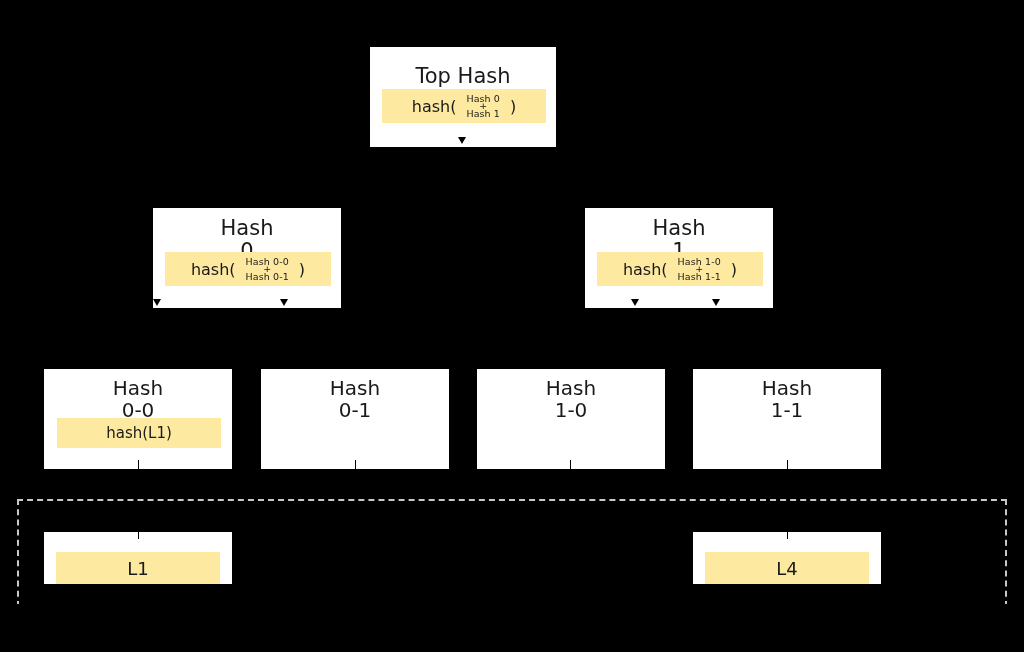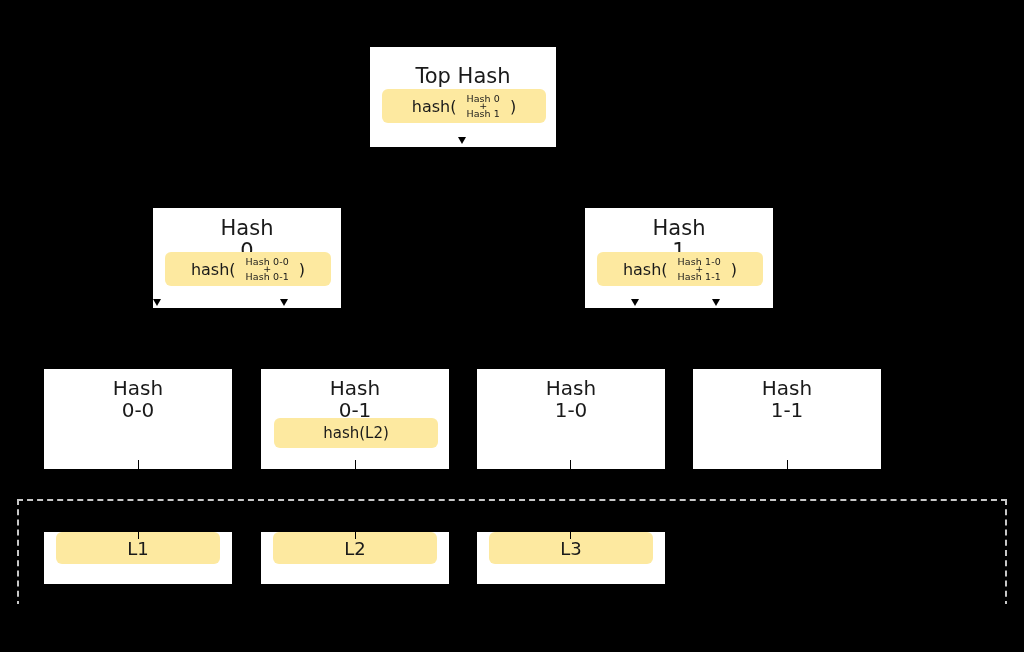--- a/index.html
+++ b/index.html
@@ -37,21 +37,20 @@
     font-weight: 400;
   }
   .hashbar {
     background: #fde9a0;
     color: #1a1a1a;
     display: flex;
     align-items: center;
     justify-content: center;
     box-sizing: border-box;
     white-space: nowrap;
-    border-radius: 6px;
   }
 
   
   .node.top {
     left: 369px;
     top: 46px;
     width: 188px;
     height: 102px;
   }
   .node.top .node-title {
@@ -109,21 +108,21 @@
     width: 164px;
     height: 30px;
     font-size: 15px;
   }
 
   
   .node.datablock {
     top: 531px;
     width: 190px;
     height: 54px;
-    justify-content: flex-start;
+    justify-content: flex-end;
   }
   .node.datablock .hashbar {
     width: 164px;
     height: 32px;
     font-size: 18px;
   }
 
   
   .col0 { left: 43px; }
   .col1 { left: 260px; }
@@ -258,52 +257,49 @@
       </span>
       <span class="fn-close">)</span>
     </div>
   </div>
   <div class="arrowhead" style="left:631px; top:299px;"></div>
   <div class="arrowhead" style="left:712px; top:299px;"></div>
 
   <div class="node leaf col0">
     <div class="node-title">Hash
 0-0</div>
+    <div class="hashbar">hash(L1)</div>
   </div>
   <div class="stub" style="left:138px; top:460px; height:10px;"></div>
 
   <div class="node leaf col1">
     <div class="node-title">Hash
 0-1</div>
-    <div class="hashbar">hash(L2)</div>
   </div>
   <div class="stub" style="left:355px; top:460px; height:10px;"></div>
 
   <div class="node leaf col2">
     <div class="node-title">Hash
 1-0</div>
   </div>
   <div class="stub" style="left:570px; top:460px; height:10px;"></div>
 
   <div class="node leaf col3">
     <div class="node-title">Hash
 1-1</div>
   </div>
   <div class="stub" style="left:787px; top:460px; height:10px;"></div>
 
   <div class="node datablock col0">
     <div class="hashbar">L1</div>
   </div>
   <div class="stub" style="left:138px; top:531px; height:8px;"></div>
 
-  <div class="node datablock col1">
-    <div class="hashbar">L2</div>
-  </div>
   <div class="stub" style="left:355px; top:531px; height:8px;"></div>
 
-  <div class="node datablock col2">
-    <div class="hashbar">L3</div>
-  </div>
   <div class="stub" style="left:570px; top:531px; height:8px;"></div>
 
+  <div class="node datablock col3">
+    <div class="hashbar">L4</div>
+  </div>
   <div class="stub" style="left:787px; top:531px; height:8px;"></div>
 
 </div>
 
 </body></html>

